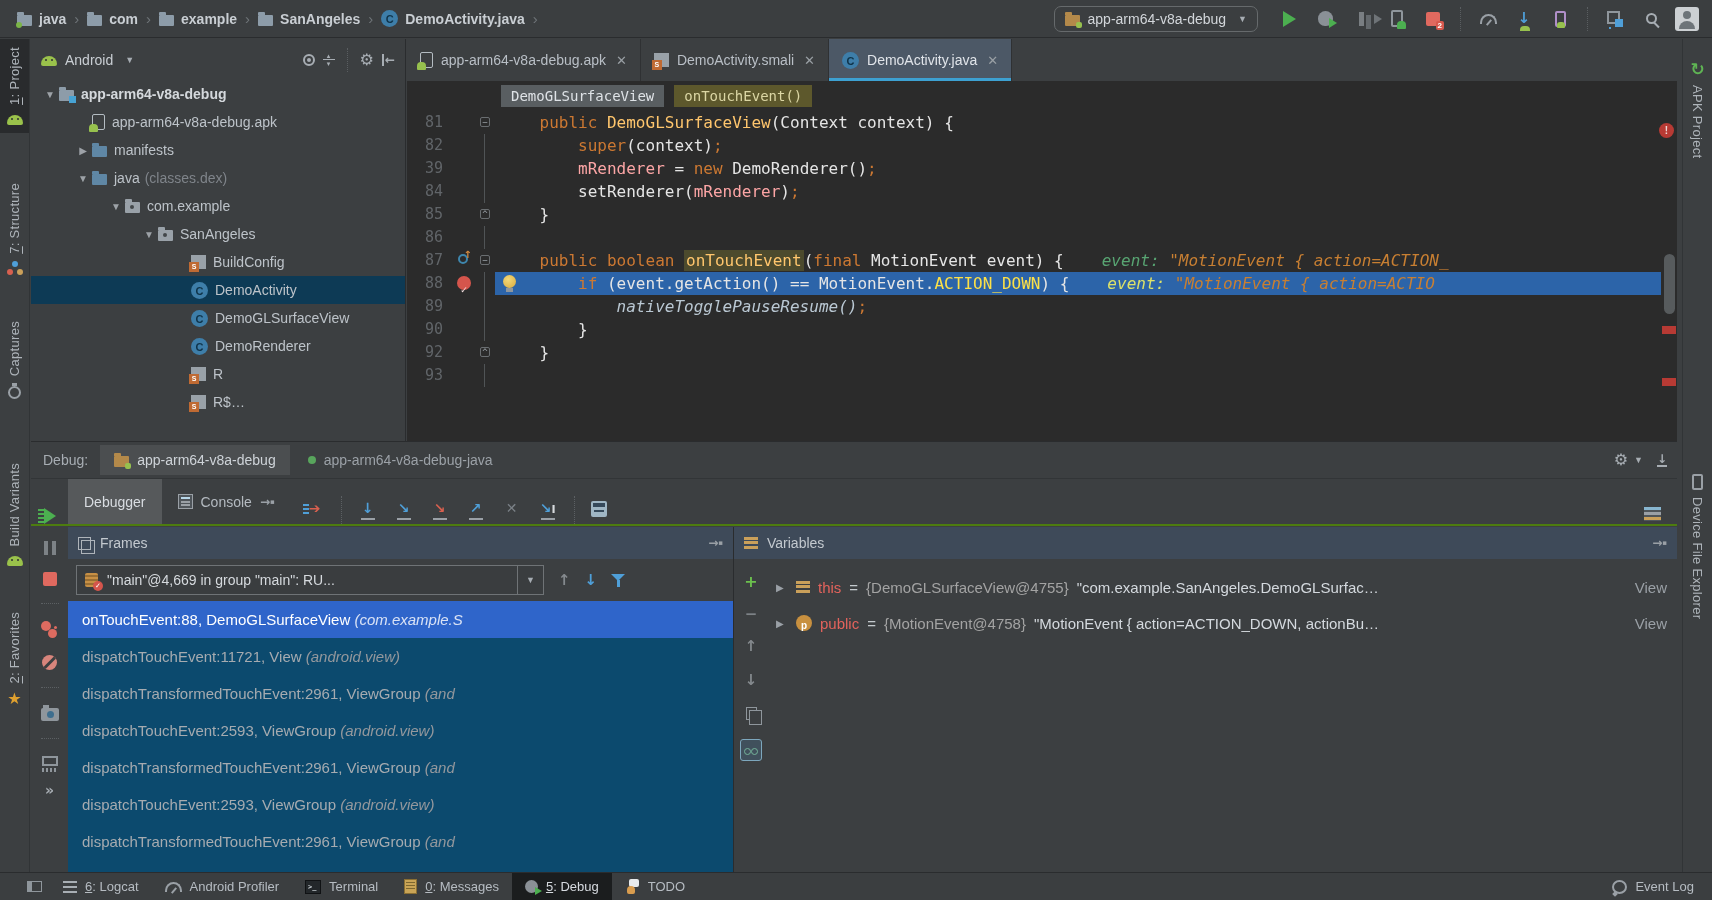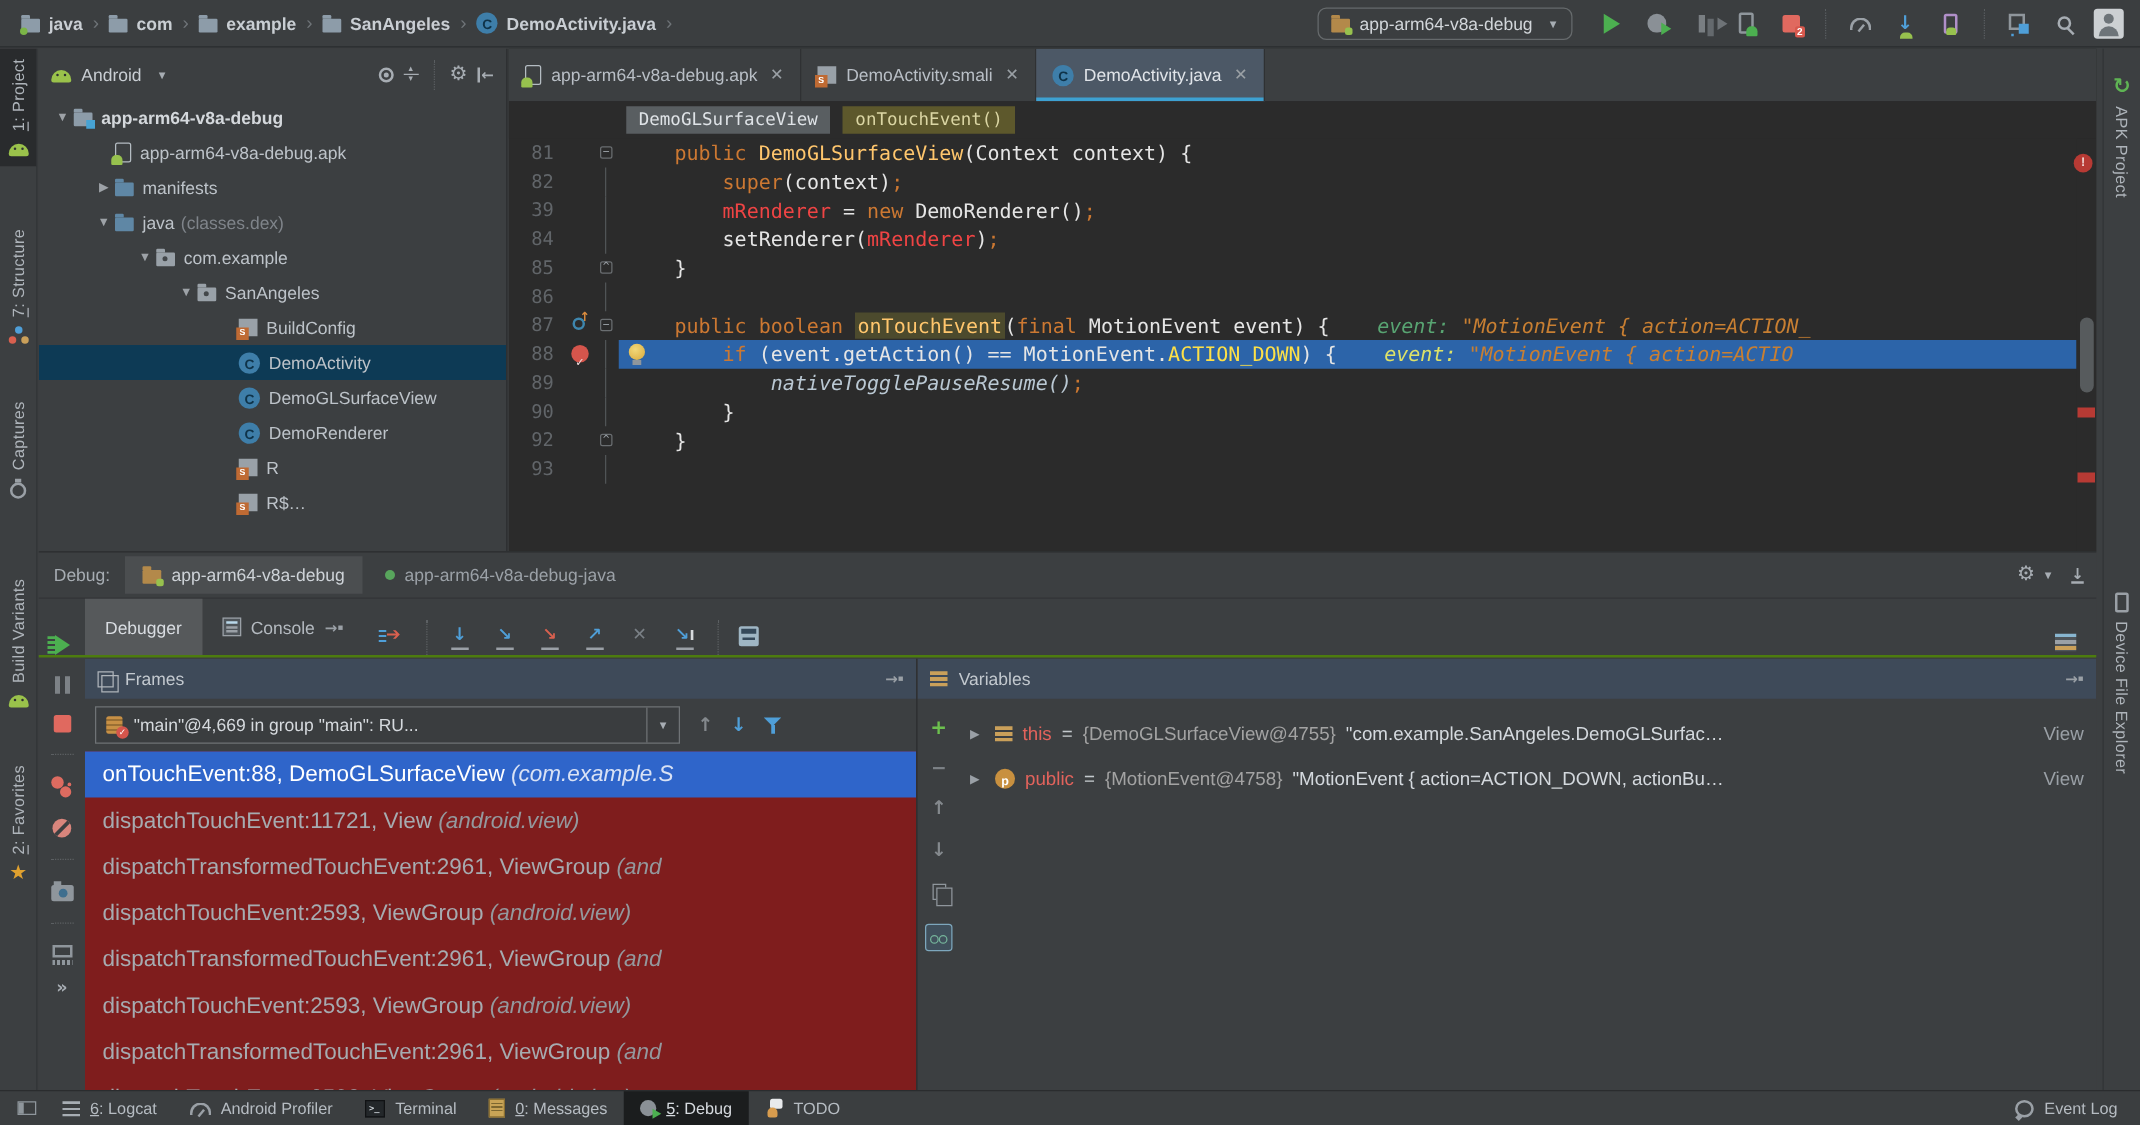--- a/index.html
+++ b/index.html
@@ -111,21 +111,21 @@
 .chip.olive{background:#5d582c;color:#dbd6a4}
 .code{position:absolute;left:0;right:0;top:72px;bottom:0;font:16px "DejaVu Sans Mono",monospace;overflow:hidden}
 .cl{display:flex;height:23px;line-height:23px}
 .g-num{width:46px;text-align:right;padding-right:10px;color:#616569;flex:none;font-size:15px}
 .g-ico{width:26px;flex:none;position:relative}
 .g-fold{width:16px;flex:none;position:relative}
 .g-fold.gline::before{content:"";position:absolute;left:5px;top:0;bottom:0;width:1px;background:#505456}
 .gfold{position:absolute;left:1px;top:6px;width:10px;height:10px;border:1px solid #6a6e71;border-radius:2px;background:#2b2b2b;color:#9aa0a6;font:9px/8px "DejaVu Sans Mono",monospace;text-align:center}
 .cl-text{flex:1;white-space:pre;position:relative;padding-left:6px;color:#a9b7c6}
 .cl.current .cl-text{background:#2c64a9}
-.tk-kw{color:#cc7832}.tk-pl{color:#e5e5e5}.tk-fd{color:#ef4444}.tk-dc{color:#ffc66d}
+.tk-kw{color:#cc7832}.tk-pl{color:#e5e5e5}.tk-fd{color:#fca5a5}.tk-dc{color:#ffc66d}
 .tk-cn{color:#fde047;}.tk-it{color:#bac8d3;font-style:italic}
 .tk-hl{color:#ffc66d;background:#4c4a2d;padding:1px 2px}
 .hint{font-style:italic;margin-left:38px}
 .hint .hl87{color:#58a472}.hint .hl88{color:#dde269}.hint .hv{color:#c87f32}
 .gbp{position:absolute;left:4px;top:4px;width:14px;height:14px;border-radius:50%;background:#d5554c;text-align:center}
 .gbp::after{content:"✓";color:#f3dede;font:bold 9px/14px "DejaVu Sans",sans-serif}
 .gmm{position:absolute;left:5px;top:5px;width:10px;height:10px;border-radius:50%;border:2px solid #3e86ad}
 .gmm::after{content:"↑";position:absolute;right:-6px;top:-7px;color:#d98c3f;font:bold 10px "DejaVu Sans",sans-serif}
 .gbulb{position:absolute;left:8px;top:3px;width:13px;height:13px;border-radius:50%;background:radial-gradient(circle at 40% 35%,#f2d879,#d9a93c)}
 .gbulb::after{content:"";position:absolute;left:3px;bottom:-4px;width:7px;height:4px;background:#8f969c}
@@ -188,21 +188,21 @@
 .combo{width:468px;height:30px;border:1px solid #6f7376;background:#3a3d3f;display:flex;align-items:center;gap:9px;padding:0 0 0 8px;font-size:14px;color:#d6dade}
 .combo .txt{overflow:hidden;white-space:nowrap;flex:1}
 .combo .cbtn{width:26px;height:100%;border-left:1px solid #6f7376;display:flex;align-items:center;justify-content:center;color:#a7adb3;font-size:9px;flex:none}
 .icspool{width:13px;height:14px;background:repeating-linear-gradient(#c79045 0 2px,#9a6f33 2px 4px);border-radius:2px}
 .icspool::after{content:"✓";position:absolute;right:-5px;bottom:-4px;width:10px;height:10px;border-radius:50%;background:#d5554c;color:#fff;font:bold 7px/10px "DejaVu Sans",sans-serif;text-align:center}
 .arrgray{color:#84898d;font:bold 15px/15px "DejaVu Sans",sans-serif}
 .arrblue{color:#4f9fd8;font:bold 15px/15px "DejaVu Sans",sans-serif}
 .icfilter{width:14px;height:13px}
 .icfilter::before{content:"";position:absolute;left:0;top:0;border-left:7px solid transparent;border-right:7px solid transparent;border-top:7px solid #4f9fd8}
 .icfilter::after{content:"";position:absolute;left:5.5px;top:6px;width:3px;height:7px;background:#4f9fd8}
-.flist{flex:1;background:#7f1d1d;overflow:hidden;font-size:18px}
+.flist{flex:1;background:#0c4a6e;overflow:hidden;font-size:15px}
 .frow{height:37px;line-height:37px;padding-left:14px;color:#a6abb0;white-space:nowrap;overflow:hidden}
 .frow .pkg{font-style:italic;color:#94989d}
 .frow.sel{background:#2f65ca;color:#fff}
 .frow.sel .pkg{color:#d9e2f5;font-style:italic}
 .vars{flex:1;display:flex;flex-direction:column;overflow:hidden}
 .icvars{width:14px;height:12px;background:linear-gradient(#caa05a 0 3px,transparent 3px 4.5px,#caa05a 4.5px 7.5px,transparent 7.5px 9px,#caa05a 9px 12px)}
 .vbody{flex:1;display:flex}
 .wtools{width:34px;display:flex;flex-direction:column;align-items:center;padding-top:16px;gap:19px}
 .icaddw{color:#6cc04e;font:bold 16px/14px "DejaVu Sans",sans-serif}
 .icminus{color:#7d8286;font:bold 15px/12px "DejaVu Sans",sans-serif}
@@ -216,21 +216,21 @@
 .vrow .arr{color:#9aa0a6;font-size:10px;width:12px;flex:none}
 .icparam{width:16px;height:16px;border-radius:50%;background:#c8903f;text-align:center}
 .icparam::after{content:"p";color:#fff;font:bold 10px/16px "Liberation Sans",sans-serif}
 .vname{color:#e2635c}
 .veq{color:#c4c9cd}
 .vref{color:#a3a3a3}
 .vval{color:#d4d9de;overflow:hidden;flex:1}
 .vlink{color:#9aa0a6;flex:none;margin-left:6px}
 
 
-.status{position:absolute;left:0;right:0;bottom:0;height:28px;background:#3b3e40;border-top:1px solid #2a2c2e;display:flex;align-items:center;font-size:13px;color:#b6bcc2;padding-left:6px}
+.status{position:absolute;left:0;right:0;bottom:0;height:28px;background:#3b3e40;border-top:1px solid #2a2c2e;display:flex;align-items:center;font-size:13px;color:#b6bcc2;padding-left:19px}
 .sitem{display:flex;align-items:center;gap:8px;padding:0 13px;height:100%;white-space:nowrap}
 .sitem.active{background:#1b1d1e;color:#d6dadf}
 .mn{text-decoration:underline}
 .icwin{width:15px;height:11px;border:1px solid #8f969c}
 .icwin::before{content:"";position:absolute;left:0;top:0;width:4px;height:9px;background:#8f969c}
 .iclogcat{width:14px;height:12px;background:linear-gradient(#a7adb3 0 2px,transparent 2px 5px,#a7adb3 5px 7px,transparent 7px 10px,#a7adb3 10px 12px)}
 .icterm{width:16px;height:14px;background:#23272a;border:1px solid #101214}
 .icterm::after{content:">_";position:absolute;left:2px;top:1px;color:#cfd5da;font:bold 7px/10px "DejaVu Sans Mono",monospace}
 .icmsgs{width:13px;height:15px;background:#c9a456;border:1px solid #8a6f33}
 .icmsgs::after{content:"";position:absolute;left:1px;top:2px;width:9px;height:9px;background:repeating-linear-gradient(#7d6730 0 1px,transparent 1px 3px)}

